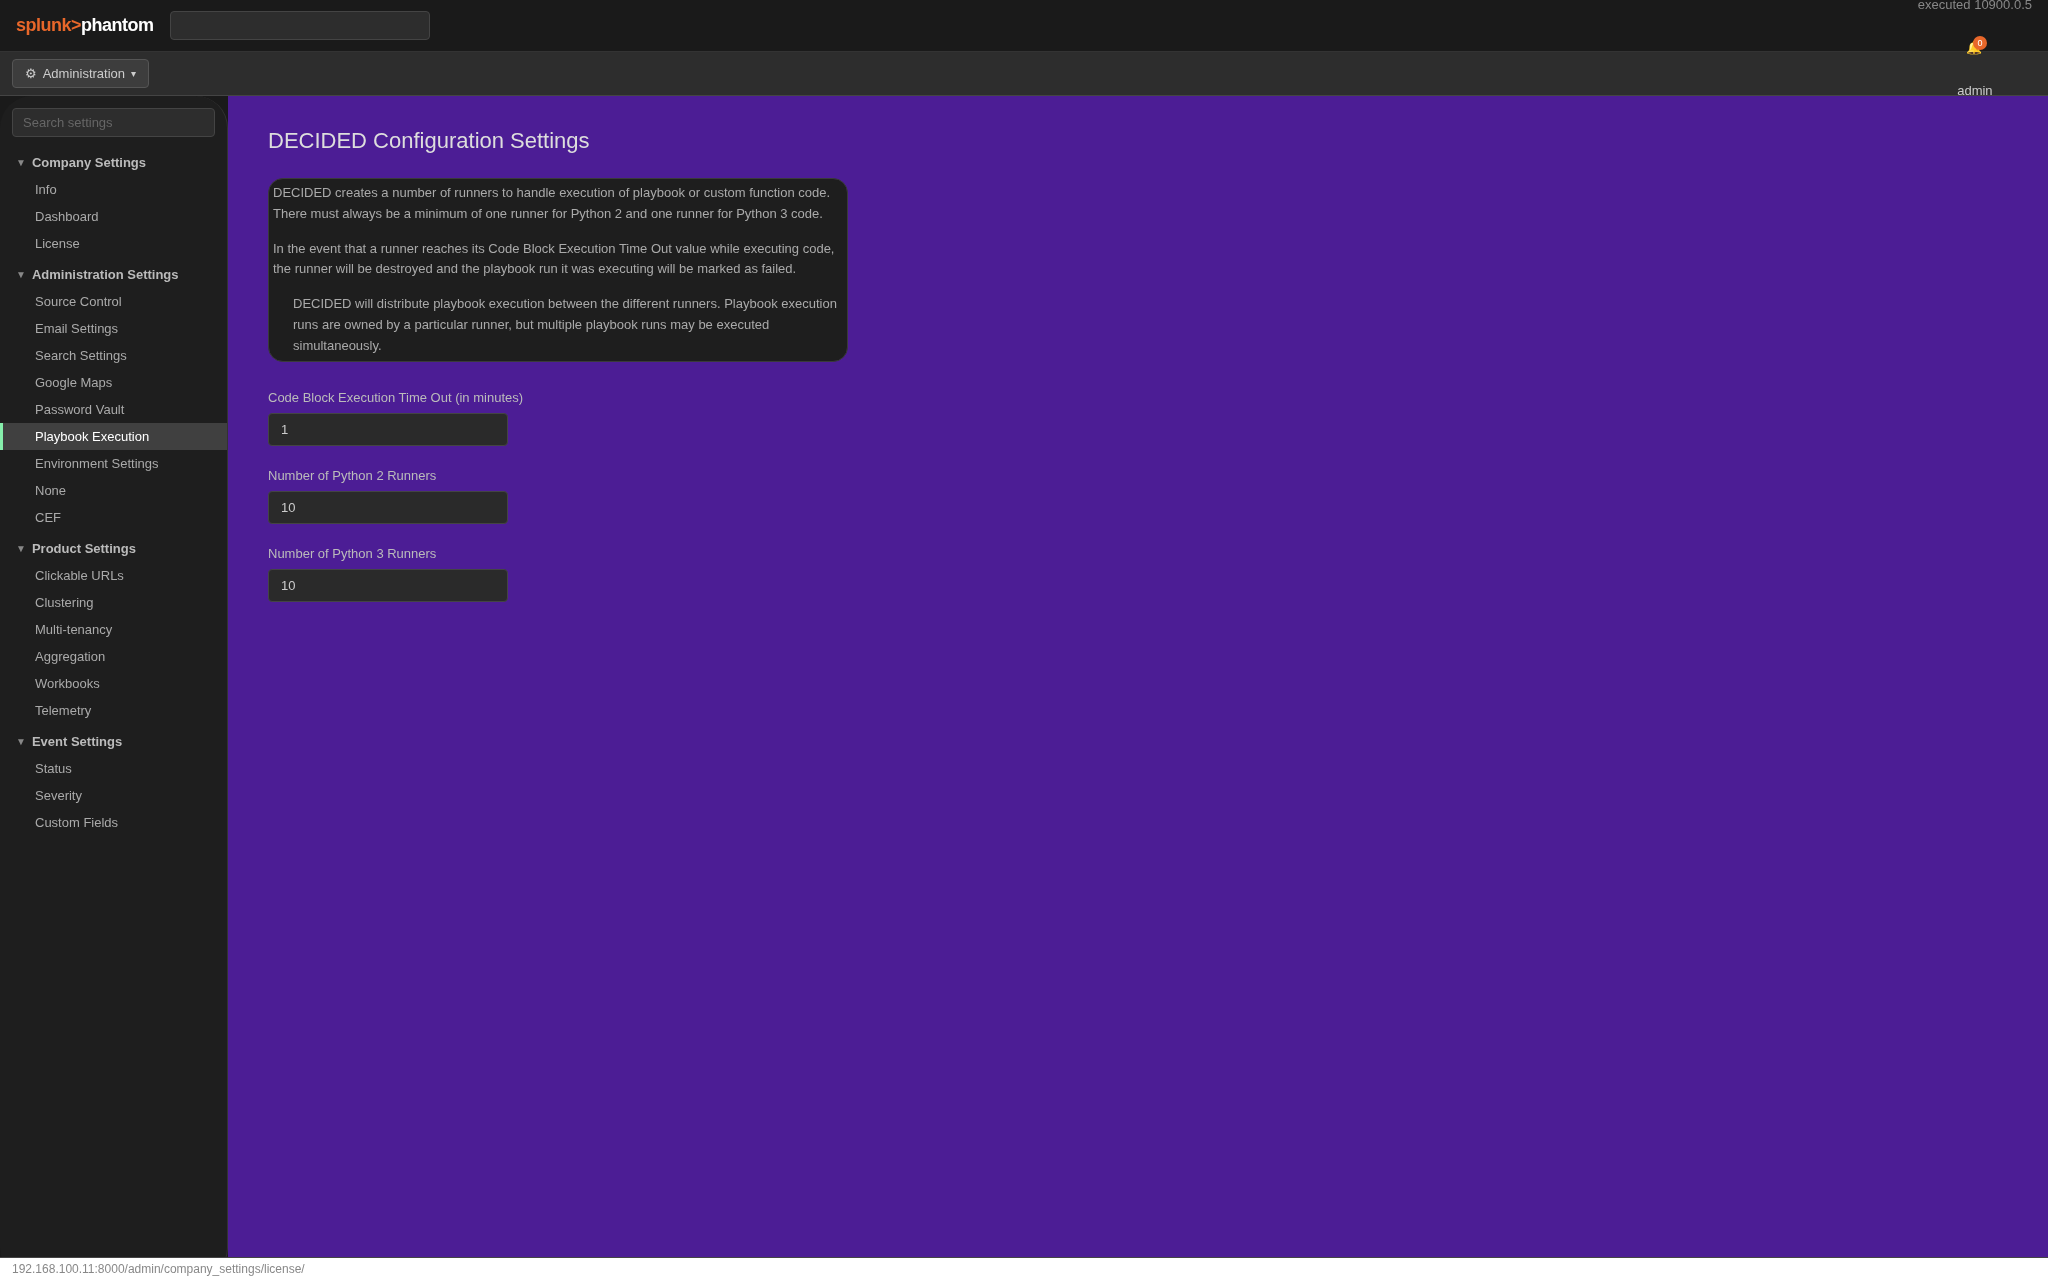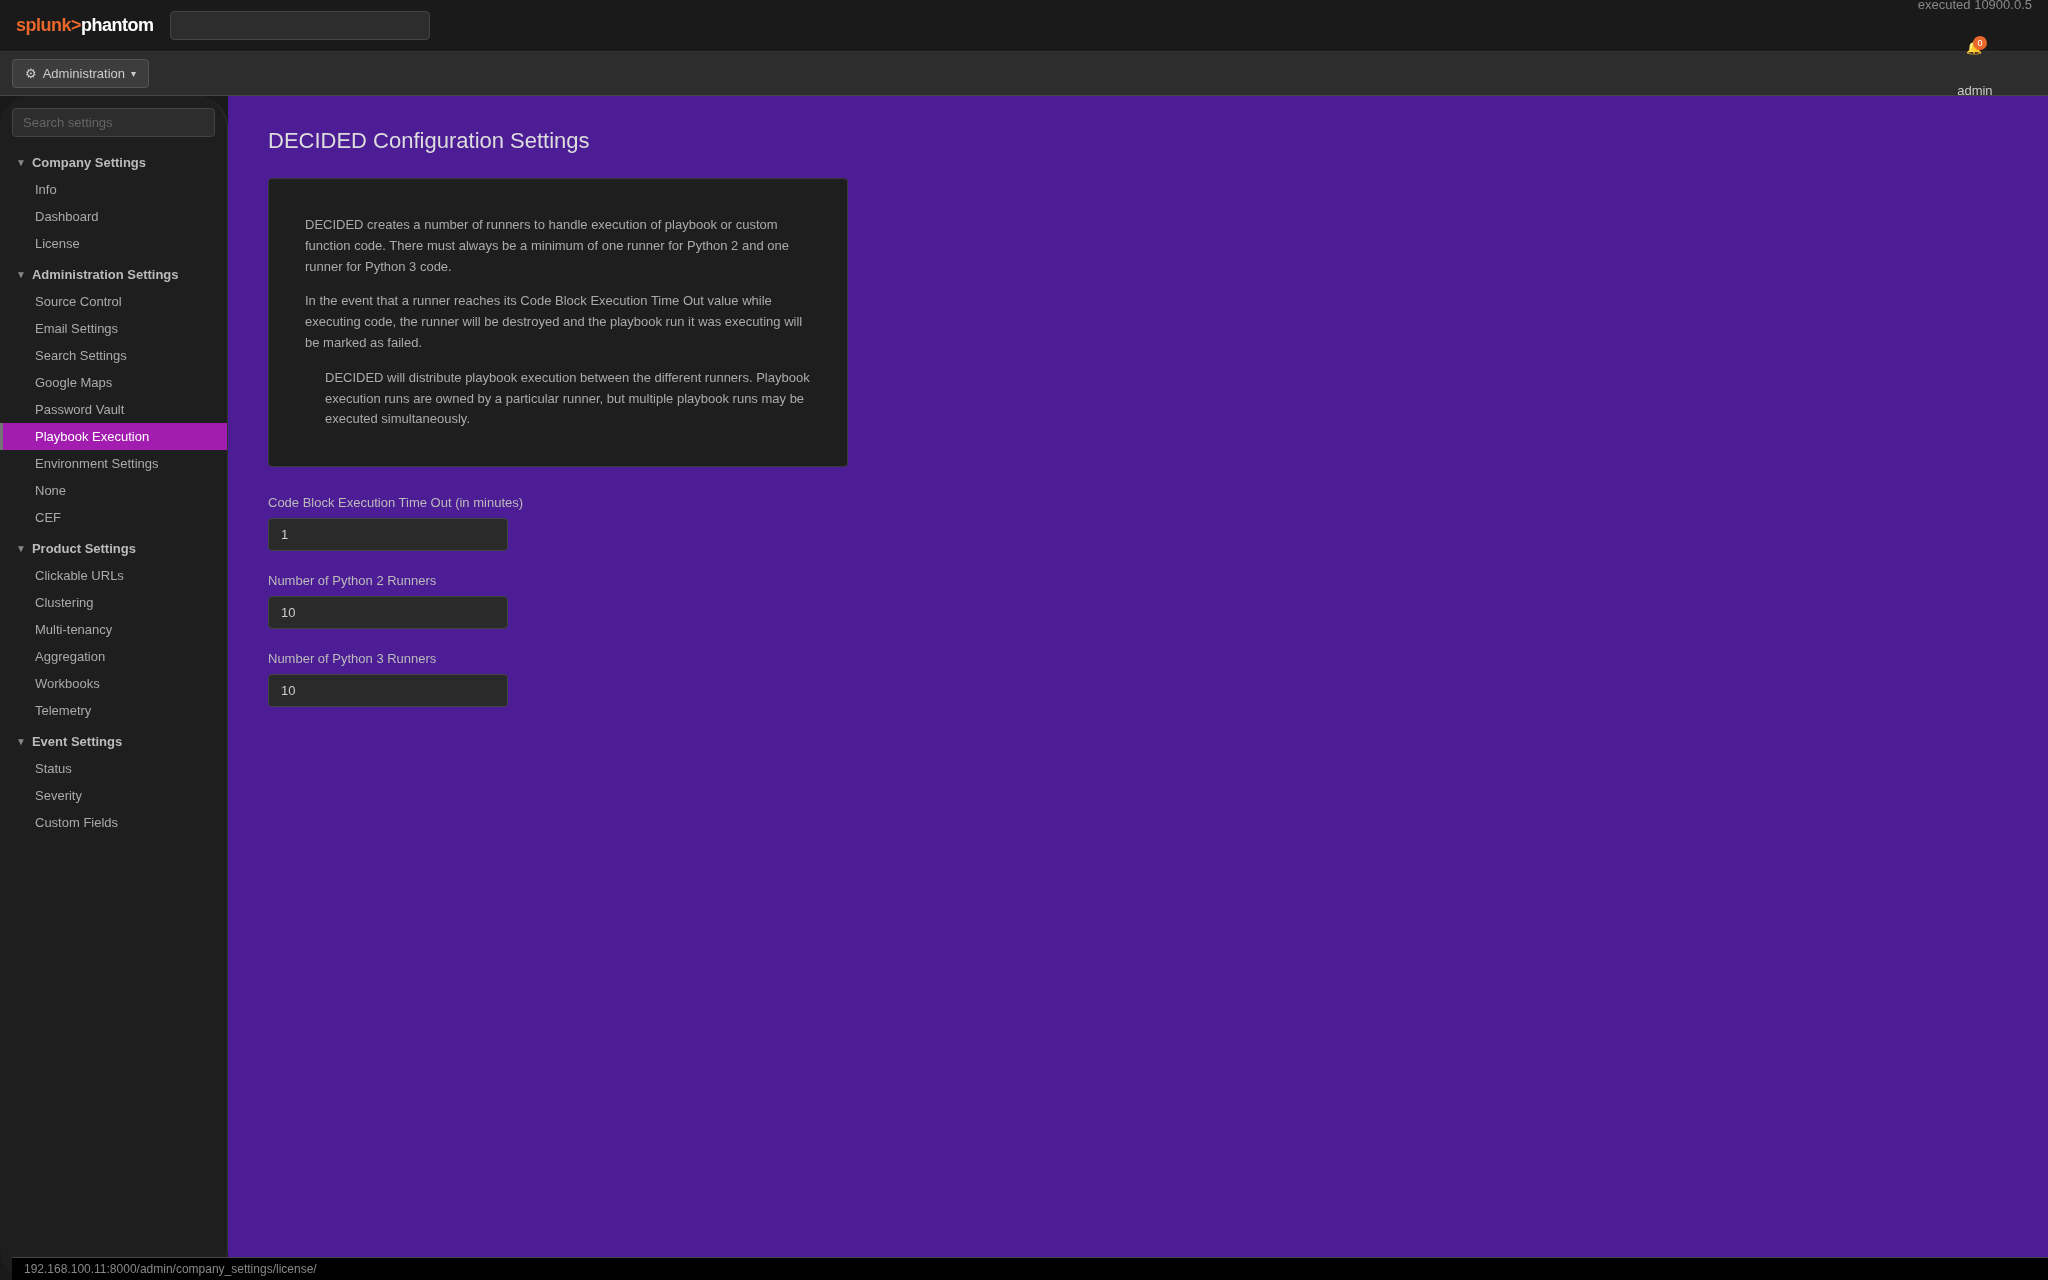--- a/index.html
+++ b/index.html
@@ -148,23 +148,23 @@
     .sidebar-section-header .arrow { font-size: 10px; color: #888; }
     .sidebar-items { list-style: none; }
     .sidebar-item {
       padding: 6px 16px 6px 32px;
       cursor: pointer;
       color: #aaa;
       font-size: 13px;
       border-left: 3px solid transparent;
     }
     .sidebar-item.active {
-      background: #a21caf;
+      background: #404040;
       color: #fff;
-      border-left: 3px solid #737373;
+      border-left: 3px solid #86efac;
     }
 
     
     .content {
       flex: 1;
       background: #4c1d95;
       padding: 32px 40px;
       overflow-y: auto;
     }
     .content::-webkit-scrollbar { width: 6px; }
@@ -173,22 +173,22 @@
     .page-title {
       font-size: 22px;
       color: #ddd;
       font-weight: 300;
       margin-bottom: 24px;
     }
 
     .info-box {
       background: #1e1e1e;
       border: 1px solid #3a3a3a;
-      border-radius: 4px;
-      padding: 36px;
+      border-radius: 15px;
+      padding: 4px;
       color: #aaa;
       font-size: 13px;
       line-height: 1.6;
       max-width: 580px;
       margin-bottom: 28px;
     }
     .info-box p { margin-bottom: 14px; }
     .info-box p:last-child { margin-bottom: 0; margin-left: 20px; }
 
     .form-group { margin-bottom: 22px; }
@@ -206,23 +206,23 @@
       color: #ccc;
       font-size: 13px;
       width: 240px;
       outline: none;
     }
 
     
     .status-bar {
       position: fixed;
       bottom: 0;
-      left: 12px;
+      left: 0;
       right: 0;
-      background: #000000;
+      background: #ffffff;
       border-top: 1px solid #444;
       padding: 4px 12px;
       font-size: 12px;
       color: #888;
     }
   </style>
 </head>
 <body>
 
 <div class="top-nav">

